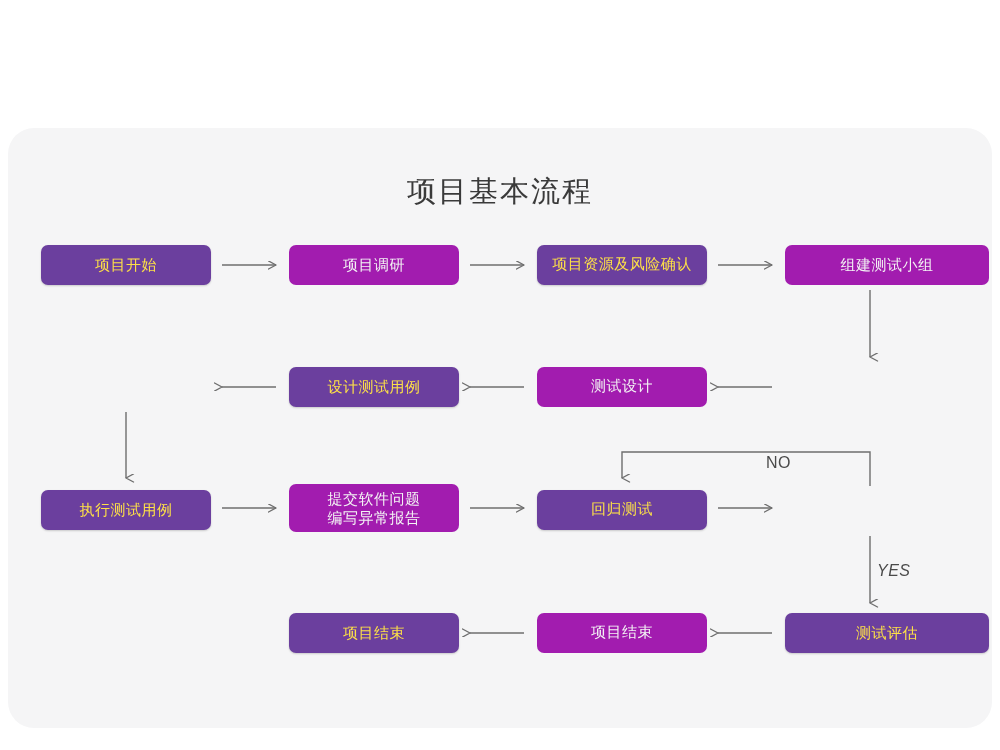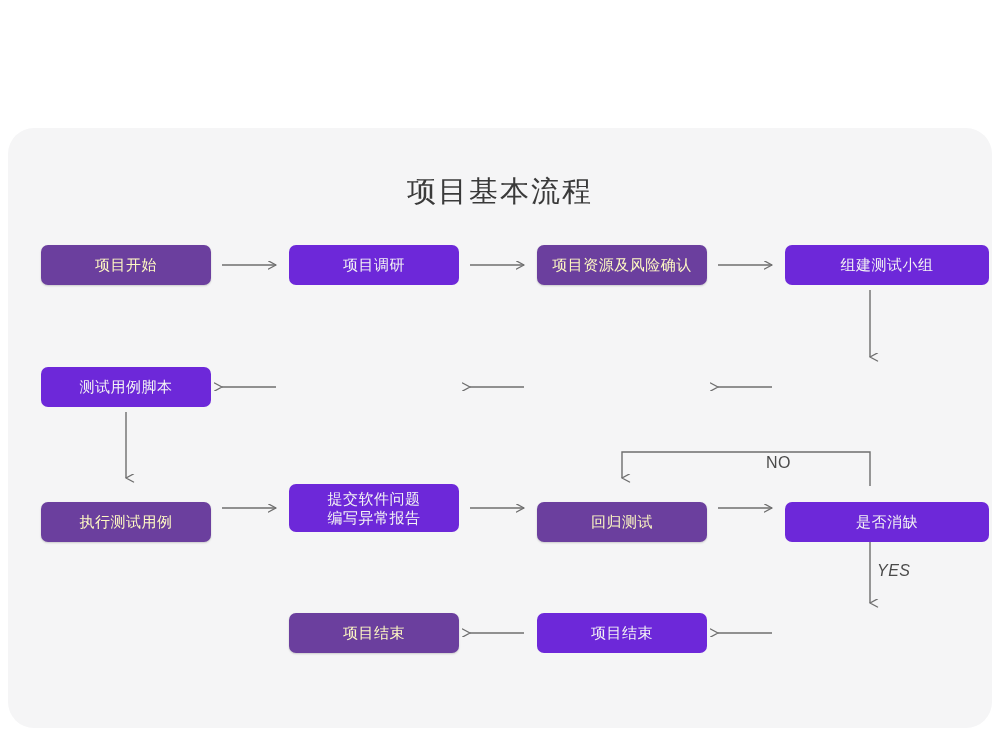--- a/index.html
+++ b/index.html
@@ -48,46 +48,46 @@
   .node {
     position: absolute;
     height: 40px;
     border-radius: 7px;
     display: flex;
     align-items: center;
     justify-content: center;
     text-align: center;
     font-size: 15px;
     line-height: 1.28;
-    color: #fef9c3;
+    color: #fde047;
     letter-spacing: 0.5px;
     user-select: none;
   }
   .node.purple {
     background: #6b3f9e;
     box-shadow: 0 1px 2px rgba(0,0,0,0.18);
   }
   .node.gray {
-    background: #6d28d9;
+    background: #a21caf;
     color: #f3f3f4;
   }
   .node.tall { height: 48px; }
   .node .lines { display: block; }
   .node .lines span { display: block; }
 
   
   .c1 { left: 41px;  width: 170px; }
   .c2 { left: 289px; width: 170px; }
-  .c3 { left: 537px; width: 170px; }
+  .c3 { left: 537px; width: 170px; font-family: Liberation Serif, serif; }
   .c4 { left: 785px; width: 204px; }
 
   
   .r1 { top: 205px; }
   .r2 { top: 327px; }
-  .r3 { top: 462px; }
+  .r3 { top: 450px; }
   .r4 { top: 573px; text-align: right; }
 
   
   .r3.tall { top: 444px; }
 
   
   #connectors {
     position: absolute;
     left: 0; top: 0;
     width: 1000px; height: 750px;
@@ -154,28 +154,29 @@
   </svg>
 
   <div class="edge-label" id="label-no">NO</div>
   <div class="edge-label" id="label-yes">YES</div>
 
   <div class="node purple c1 r1">项目开始</div>
   <div class="node gray   c2 r1">项目调研</div>
   <div class="node purple c3 r1">项目资源及风险确认</div>
   <div class="node gray   c4 r1">组建测试小组</div>
 
-  <div class="node gray   c1 r2">测试用例脚本</div>
+  <div class="node purple c2 r2">设计测试用例</div>
+  <div class="node gray   c3 r2">测试设计</div>
 
   <div class="node purple c1 r3">执行测试用例</div>
   <div class="node gray tall c2 r3" style="top:444px;">
     <span class="lines">
       <span>提交软件问题</span>
       <span>编写异常报告</span>
     </span>
   </div>
   <div class="node purple c3 r3">回归测试</div>
-  <div class="node gray   c4 r3">是否消缺</div>
 
   <div class="node purple c2 r4">项目结束</div>
   <div class="node gray   c3 r4">项目结束</div>
+  <div class="node purple c4 r4">测试评估</div>
 
 </div>
 
 </body></html>

